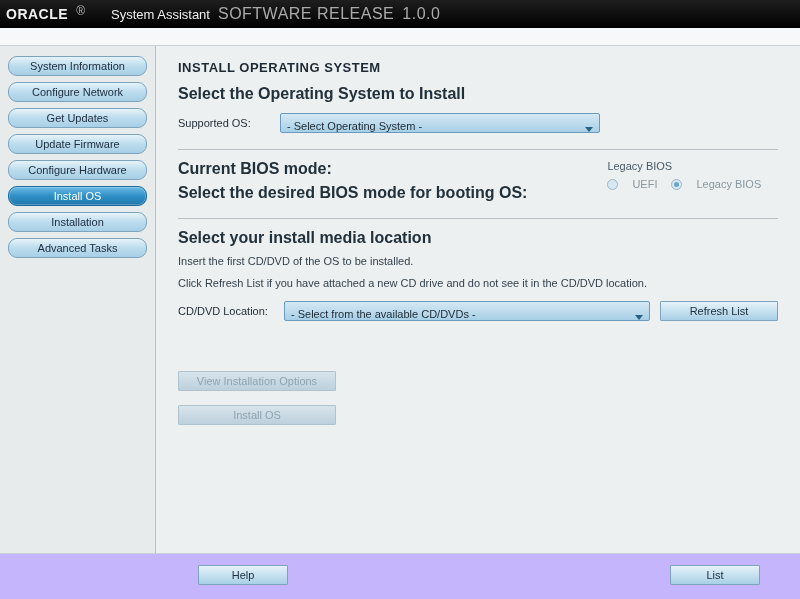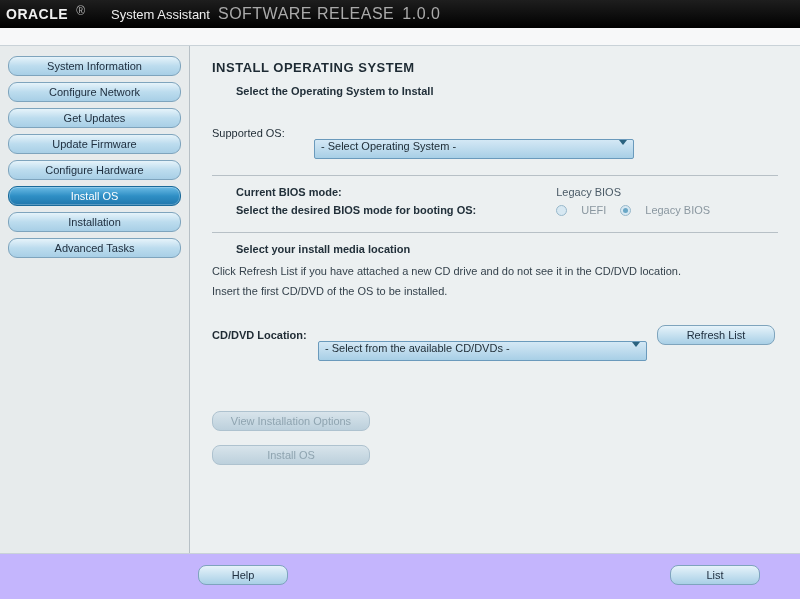--- a/index.html
+++ b/index.html
@@ -54,61 +54,60 @@
     box-shadow: inset 0 0 0 1px rgba(255,255,255,0.25);
   }
 
   .main {
     flex: 1;
     background: #ecf0f1;
     padding: 14px 22px;
     position: relative;
   }
   .main h1 { font-size: 13px; font-weight: bold; letter-spacing: 0.5px; color: #1d2a33; margin-bottom: 10px; }
-  .section-lbl { font-size: 11px; font-weight: bold; color: #22303a; margin-left: 24px; }
+  .section-lbl { font-size: 16px; font-weight: bold; color: #22303a; }
   .row { display: flex; align-items: center; margin-top: 10px; gap: 12px; }
   .sub-lbl { width: 90px; font-size: 11px; }
 
   .dropdown {
     height: 20px;
     background: linear-gradient(#d4e8f5, #a8cfe6);
     border: 1px solid #6a9abc;
     border-radius: 2px;
-    display: flex; align-items: flex-start; justify-content: space-between;
+    display: flex; align-items: flex-end; justify-content: space-between;
     padding: 0 6px;
     font-size: 11px;
     color: #1d2a33;
     cursor: pointer;
-    margin-top: 32px;
   }
   .dropdown .arrow {
     width: 0; height: 0;
     border-left: 4px solid transparent;
     border-right: 4px solid transparent;
     border-top: 5px solid #2a627f;
   }
 
   .hr { border: none; border-top: 1px solid #b7c0c6; margin: 16px 0 10px; }
 
   .bios-block { display: flex; gap: 80px; margin-top: 4px;}
   .bios-left {}
   .bios-right { font-size: 11px; }
   .bios-value { color: #4a5a66; font-size: 11px; }
   .radio-row { display: flex; gap: 14px; align-items: center; margin-top: 6px; color: #8a97a0; font-size: 11px; }
   .radio { width: 11px; height: 11px; border-radius: 50%; border: 1px solid #98b8cb; background: #d7e8f2; display:inline-flex; align-items:center; justify-content:center; }
   .radio.checked::after { content:''; width:5px; height:5px; border-radius:50%; background:#6aa7c6; }
 
   .help-text { font-size: 11px; color: #35424c; }
   .cd-row { display: flex; align-items: center; gap: 10px; margin-top: 12px; }
-  .cd-label { width: 96px; font-weight: bold; }
+  .cd-label { width: 96px; }
 
   .btn {
     height: 20px;
     border: 1px solid #7ea4bd;
-    border-radius: 8px;
+    border-radius: 1px;
     background: linear-gradient(#e6f3fa, #a8cfe6);
     color: #203040;
     font-size: 11px;
     padding: 0 18px;
     cursor: pointer;
   }
   .btn.disabled {
     background: linear-gradient(#d8e4eb, #bcd0dc);
     color: #8fa4b0;
     border-color: #aec2cf;
@@ -178,26 +177,26 @@
             <span>UEFI</span>
             <span class="radio checked"></span>
             <span>Legacy BIOS</span>
           </div>
         </div>
       </div>
 
       <hr class="hr">
 
       <div class="section-lbl">Select your install media location</div>
+      <div class="help-text" style="margin-top:8px">Insert the first CD/DVD of the OS to be installed.</div>
       <div class="help-text" style="margin-top:10px">Click Refresh List if you have attached a new CD drive and do not see it in the CD/DVD location.</div>
-      <div class="help-text" style="margin-top:8px">Insert the first CD/DVD of the OS to be installed.</div>
 
       <div class="cd-row">
         <div class="cd-label">CD/DVD Location:</div>
-        <div class="dropdown" style="width:329px">
+        <div class="dropdown" style="width:366px">
           <span>- Select from the available CD/DVDs -</span>
           <span class="arrow"></span>
         </div>
         <button class="btn" style="width:118px"><span>Refresh List</span></button>
       </div>
 
       <div style="margin-top:50px">
         <button class="btn wide disabled"><span>View Installation Options</span></button>
       </div>
       <div style="margin-top:14px">

